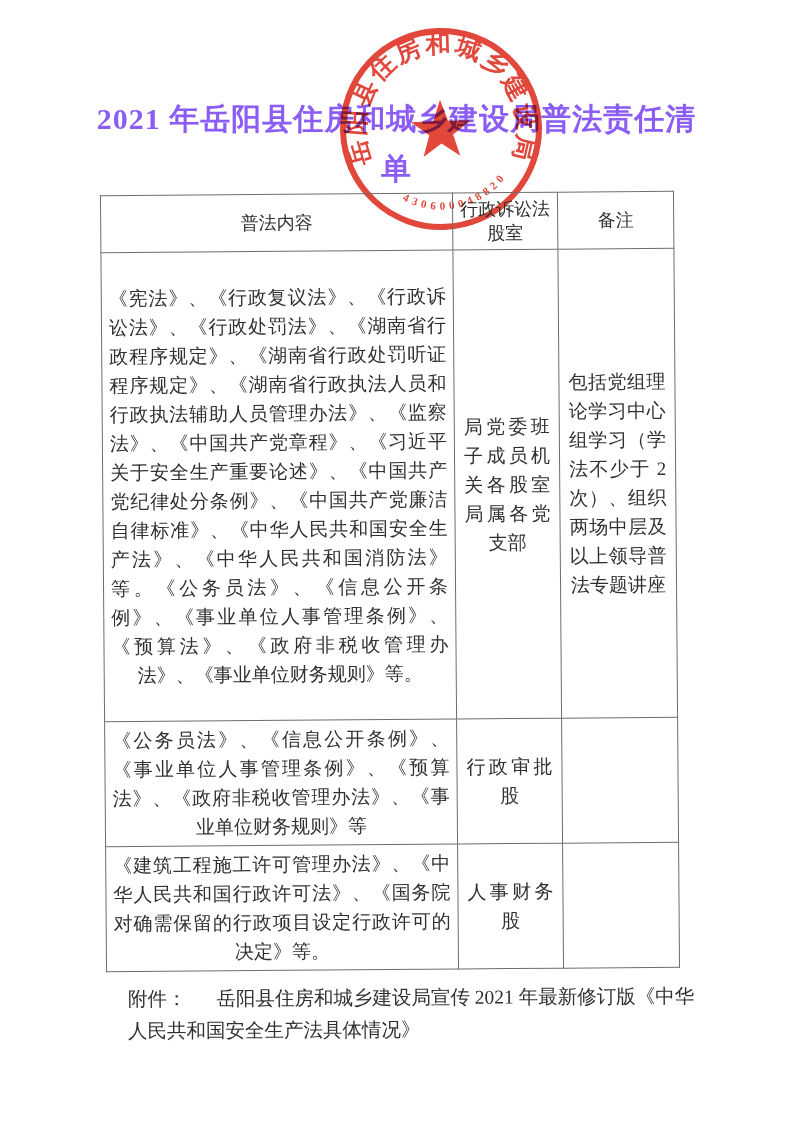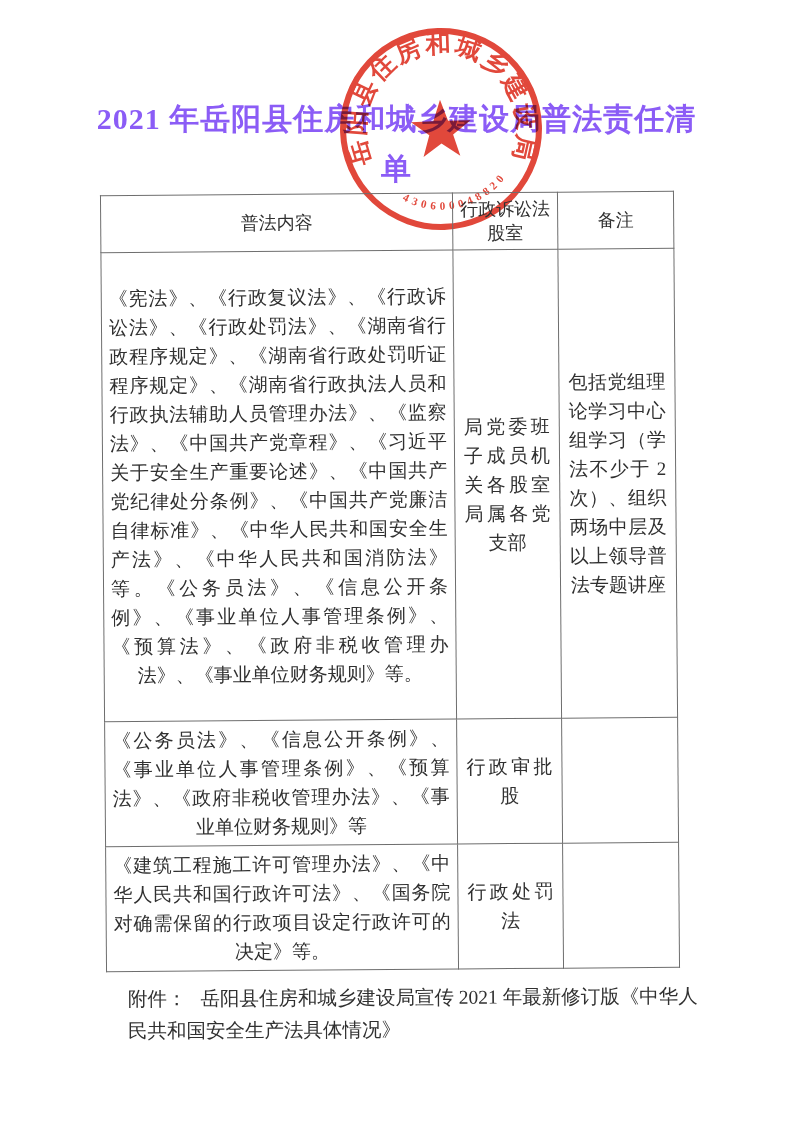--- a/index.html
+++ b/index.html
@@ -78,21 +78,21 @@
 
   
   .attachment {
     position: absolute; left: 128px; top: 982px;
     width: 574px;
     font-size: 19.5px; line-height: 32px;
     text-align: left; color: #303030;
     transform: rotate(-0.3deg);
     margin: 0; z-index: 3;
   }
-  .attachment .att-label { margin-right: 14px; }
+  .attachment .att-label { margin-right: 30px; }
 </style>
 </head>
 <body>
 
 <div class="page">
 
   <svg class="seal" viewBox="0 0 204 204">
     <circle cx="102" cy="102" r="97" fill="none" stroke-width="6" stroke="#df382a"></circle>
     <polygon points="102,73 109.3,94 131.5,94.4 113.8,107.8 120.2,129.1 102,116.4 83.8,129.1 90.2,107.8 72.5,94.4 94.7,94" fill="#df382a"></polygon>
     <path id="sealArcTop" d="M 36.2,140 A 76,76 0 1 1 167.8,140" fill="none"></path>
@@ -130,21 +130,21 @@
         <td class="unit-cell">局党委班子成员机关各股室局属各党支部</td>
         <td class="note-cell">包括党组理论学习中心组学习（学法不少于 2 次）、组织两场中层及以上领导普法专题讲座</td>
       </tr>
       <tr class="row-2">
         <td class="content-cell">《公务员法》、《信息公开条例》、《事业单位人事管理条例》、《预算法》、《政府非税收管理办法》、《事业单位财务规则》等</td>
         <td class="unit-cell">行政审批股</td>
         <td class="note-cell"></td>
       </tr>
       <tr class="row-3">
         <td class="content-cell">《建筑工程施工许可管理办法》、《中华人民共和国行政许可法》、《国务院对确需保留的行政项目设定行政许可的决定》等。</td>
-        <td class="unit-cell">行政处罚法</td>
+        <td class="unit-cell">人事财务股</td>
         <td class="note-cell"></td>
       </tr>
     </tbody>
   </table>
 
   <p class="attachment">
     <span class="att-label">附件：</span><span>岳阳县住房和城乡建设局宣传 2021 年最新修订版《中华人民共和国安全生产法具体情况》</span>
   </p>
 
 </div>

